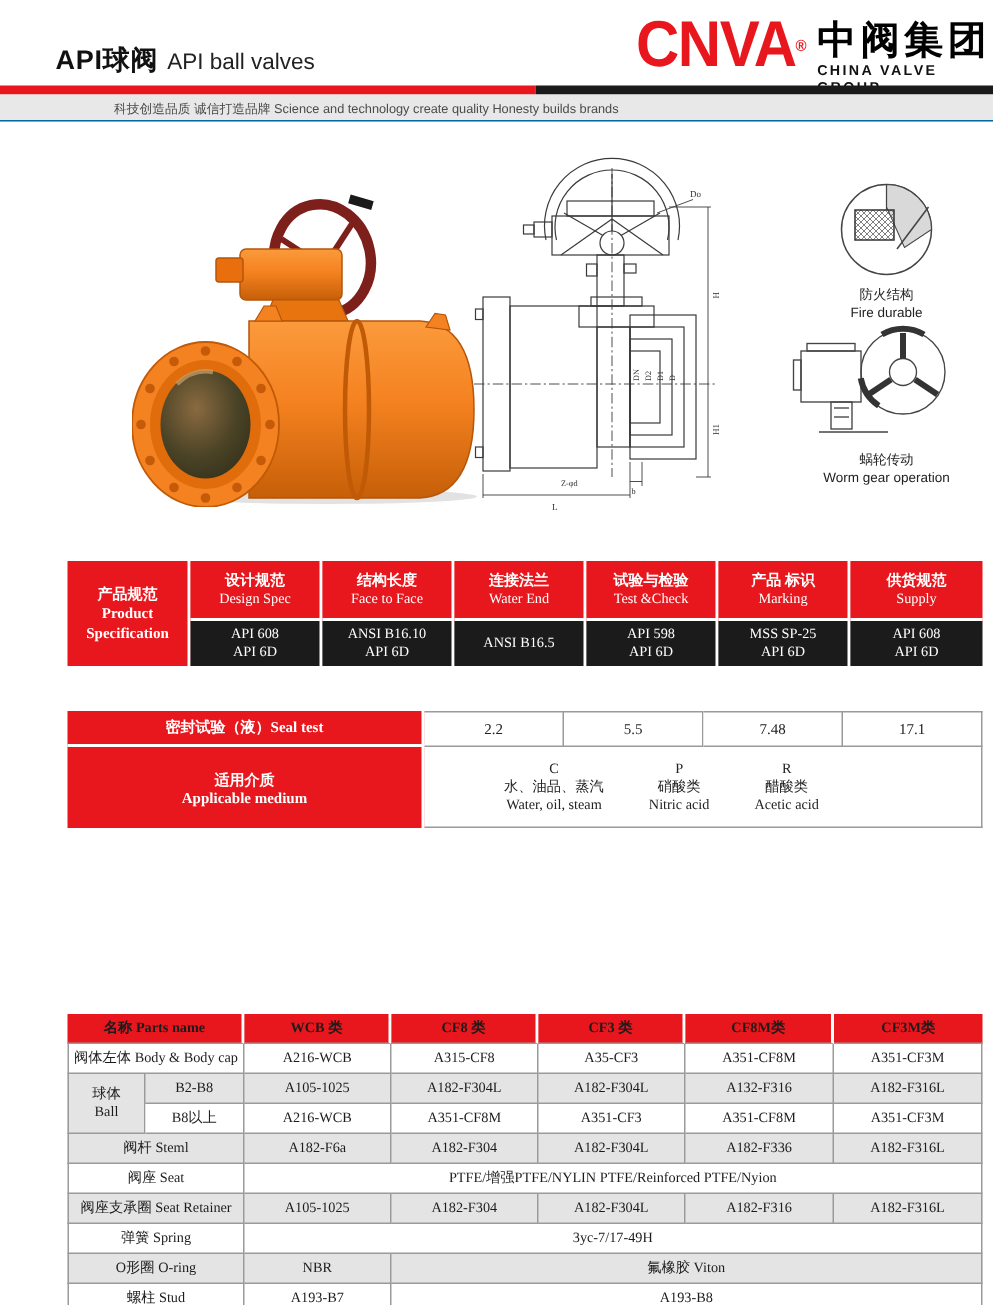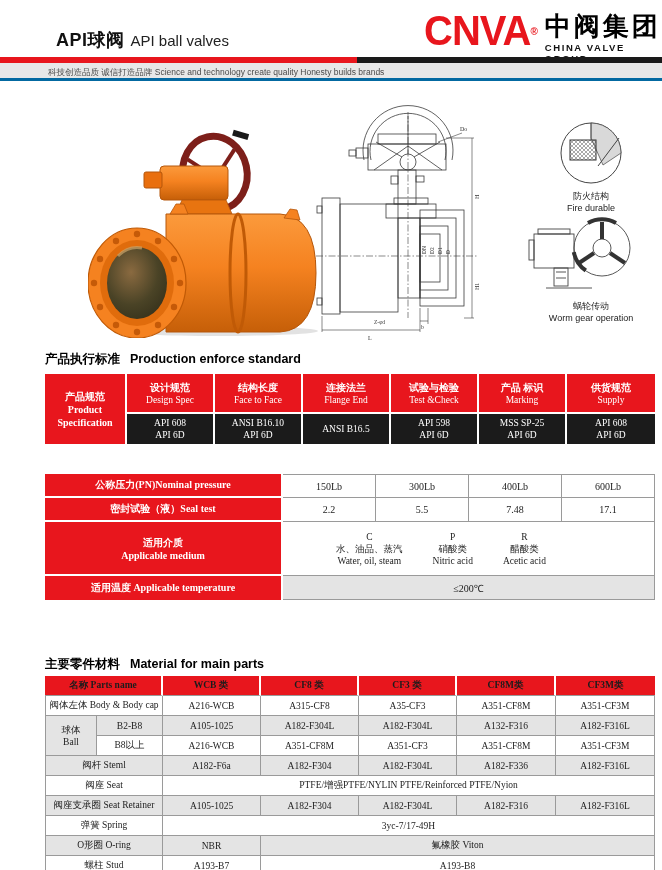--- a/index.html
+++ b/index.html
@@ -1,34 +1,34 @@
 <!DOCTYPE html>
 <html><head>
 <meta charset="utf-8">
 <style>
   html,body{margin:0;padding:0;background:#fff;}
   .page{position:relative;width:662px;height:870px;background:#fff;overflow:hidden;
         font-family:"Liberation Sans",sans-serif;color:#111;}
   
-  .hdr-title{position:absolute;left:56px;top:28px;white-space:nowrap;}
+  .hdr-title{position:absolute;left:37px;top:28px;white-space:nowrap;}
   .hdr-title .zh{font-size:18px;font-weight:bold;letter-spacing:.5px;}
   .hdr-title .en{font-size:15px;margin-left:6px;color:#222;}
   .logo{position:absolute;left:424px;top:8px;display:flex;align-items:flex-start;}
   .logo-mark{font-size:40px;font-weight:bold;color:#e8161d;letter-spacing:-1px;
              transform:scaleY(1.08);line-height:44px;}
   .logo-reg{font-size:10px;color:#e8161d;vertical-align:top;position:relative;top:2px;font-weight:bold;}
   .logo-right{margin-left:8px;padding-top:4px;}
   .logo-zh{font-size:26px;font-weight:bold;color:#000000;letter-spacing:3px;line-height:28px;}
   .logo-en{font-size:9.5px;font-weight:bold;color:#111;letter-spacing:1.6px;margin-top:2px;}
   .divider{position:absolute;left:0;top:57px;width:662px;height:6px;display:flex;}
   .divider .red{width:357px;background:#e8161d;}
   .divider .blk{flex:1;background:#1a1a1a;}
   .tagline{position:absolute;left:0;top:63px;width:662px;height:18px;background:#e8e8e8;
-           font-size:8.5px;color:#4a4a4a;line-height:18px;padding-left:48px;box-sizing:border-box;
-           border-bottom:3px solid #0369a1;}
+           font-size:8.5px;color:#4a4a4a;line-height:18px;padding-left:76px;box-sizing:border-box;
+           border-bottom:1px solid #0369a1;}
   .model{position:absolute;left:45px;top:100px;font-size:11.5px;letter-spacing:.6px;color:#222;}
   
   .fig-photo{position:absolute;left:88px;top:126px;}
   .fig-drawing{position:absolute;left:316px;top:102px;}
   .fig-details{position:absolute;left:520px;top:118px;width:142px;}
   .d-caption{width:142px;text-align:center;font-size:9px;line-height:12px;color:#222;}
   .dcap1{position:absolute;top:72px;left:0;}
   .dcap2{position:absolute;top:182px;left:0;}
   .dsvg1{position:absolute;left:38px;top:2px;}
   .dsvg2{position:absolute;left:6px;top:98px;}
@@ -237,23 +237,20 @@
         <path d="M 62 7 A 28 28 0 0 1 90 7"></path>
           <path d="M 49 41 A 28 28 0 0 0 64 57" transform="rotate(10 76 32)"></path>
       </g>
     </svg>
     <div class="d-caption dcap2">
       <div>蜗轮传动</div>
       <div>Worm gear operation</div>
     </div>
   </div>
 
-  <div class="sec-h" style="top:351px;">
-    <span>产品执行标准</span><span class="en">Production enforce standard</span>
-  </div>
   <table class="t1" style="top:374px;">
     <colgroup>
         <col style="width:82px">
         <col style="width:88px">
         <col style="width:88px">
         <col style="width:88px">
         <col style="width:88px">
         <col style="width:88px">
         <col style="width:88px">
       </colgroup>
@@ -267,21 +264,21 @@
       <td class="t1-h">
             <div class="zh">设计规范</div>
             <div class="en">Design Spec</div>
           </td>
       <td class="t1-h">
             <div class="zh">结构长度</div>
             <div class="en">Face to Face</div>
           </td>
       <td class="t1-h">
             <div class="zh">连接法兰</div>
-            <div class="en">Flange End</div>
+            <div class="en">Water End</div>
           </td>
       <td class="t1-h">
             <div class="zh">试验与检验</div>
             <div class="en">Test &amp;Check</div>
           </td>
       <td class="t1-h">
             <div class="zh">产品 标识</div>
             <div class="en">Marking</div>
           </td>
       <td class="t1-h last">
@@ -319,27 +316,20 @@
 
   <table class="t2" style="top:474px;">
     <colgroup>
         <col style="width:238px">
         <col style="width:93px">
         <col style="width:93px">
         <col style="width:93px">
         <col style="width:93px">
       </colgroup>
     <tbody>
-        <tr class="h24">
-      <td class="t2-lbl">公称压力(PN)Nominal pressure</td>
-      <td class="t2-val row-w">150Lb</td>
-      <td class="t2-val row-w">300Lb</td>
-      <td class="t2-val row-w">400Lb</td>
-      <td class="t2-val row-w">600Lb</td>
-    </tr>
     <tr class="h24">
       <td class="t2-lbl">密封试验（液）Seal test</td>
       <td class="t2-val row-w">2.2</td>
       <td class="t2-val row-w">5.5</td>
       <td class="t2-val row-w">7.48</td>
       <td class="t2-val row-w">17.1</td>
     </tr>
     <tr class="h54">
       <td class="t2-lbl">
         <div>适用介质</div>
@@ -358,30 +348,23 @@
                 <div>Nitric acid</div>
           </div>
           <div class="med">
             <div>R</div>
                 <div>醋酸类</div>
                 <div>Acetic acid</div>
           </div>
         </div>
       </td>
     </tr>
-    <tr class="h24">
-      <td class="t2-lbl">适用温度  Applicable temperature</td>
-      <td class="t2-val row-g" colspan="4">≤200℃</td>
-    </tr>
   </tbody>
     </table>
 
-  <div class="sec-h" style="top:656px;">
-    <span>主要零件材料</span><span class="en">Material for main parts</span>
-  </div>
   <table class="t3" style="top:676px;">
     <colgroup>
         <col style="width:52px">
         <col style="width:66px">
         <col style="width:98px">
         <col style="width:98px">
         <col style="width:98px">
         <col style="width:99px">
         <col style="width:99px">
       </colgroup>

